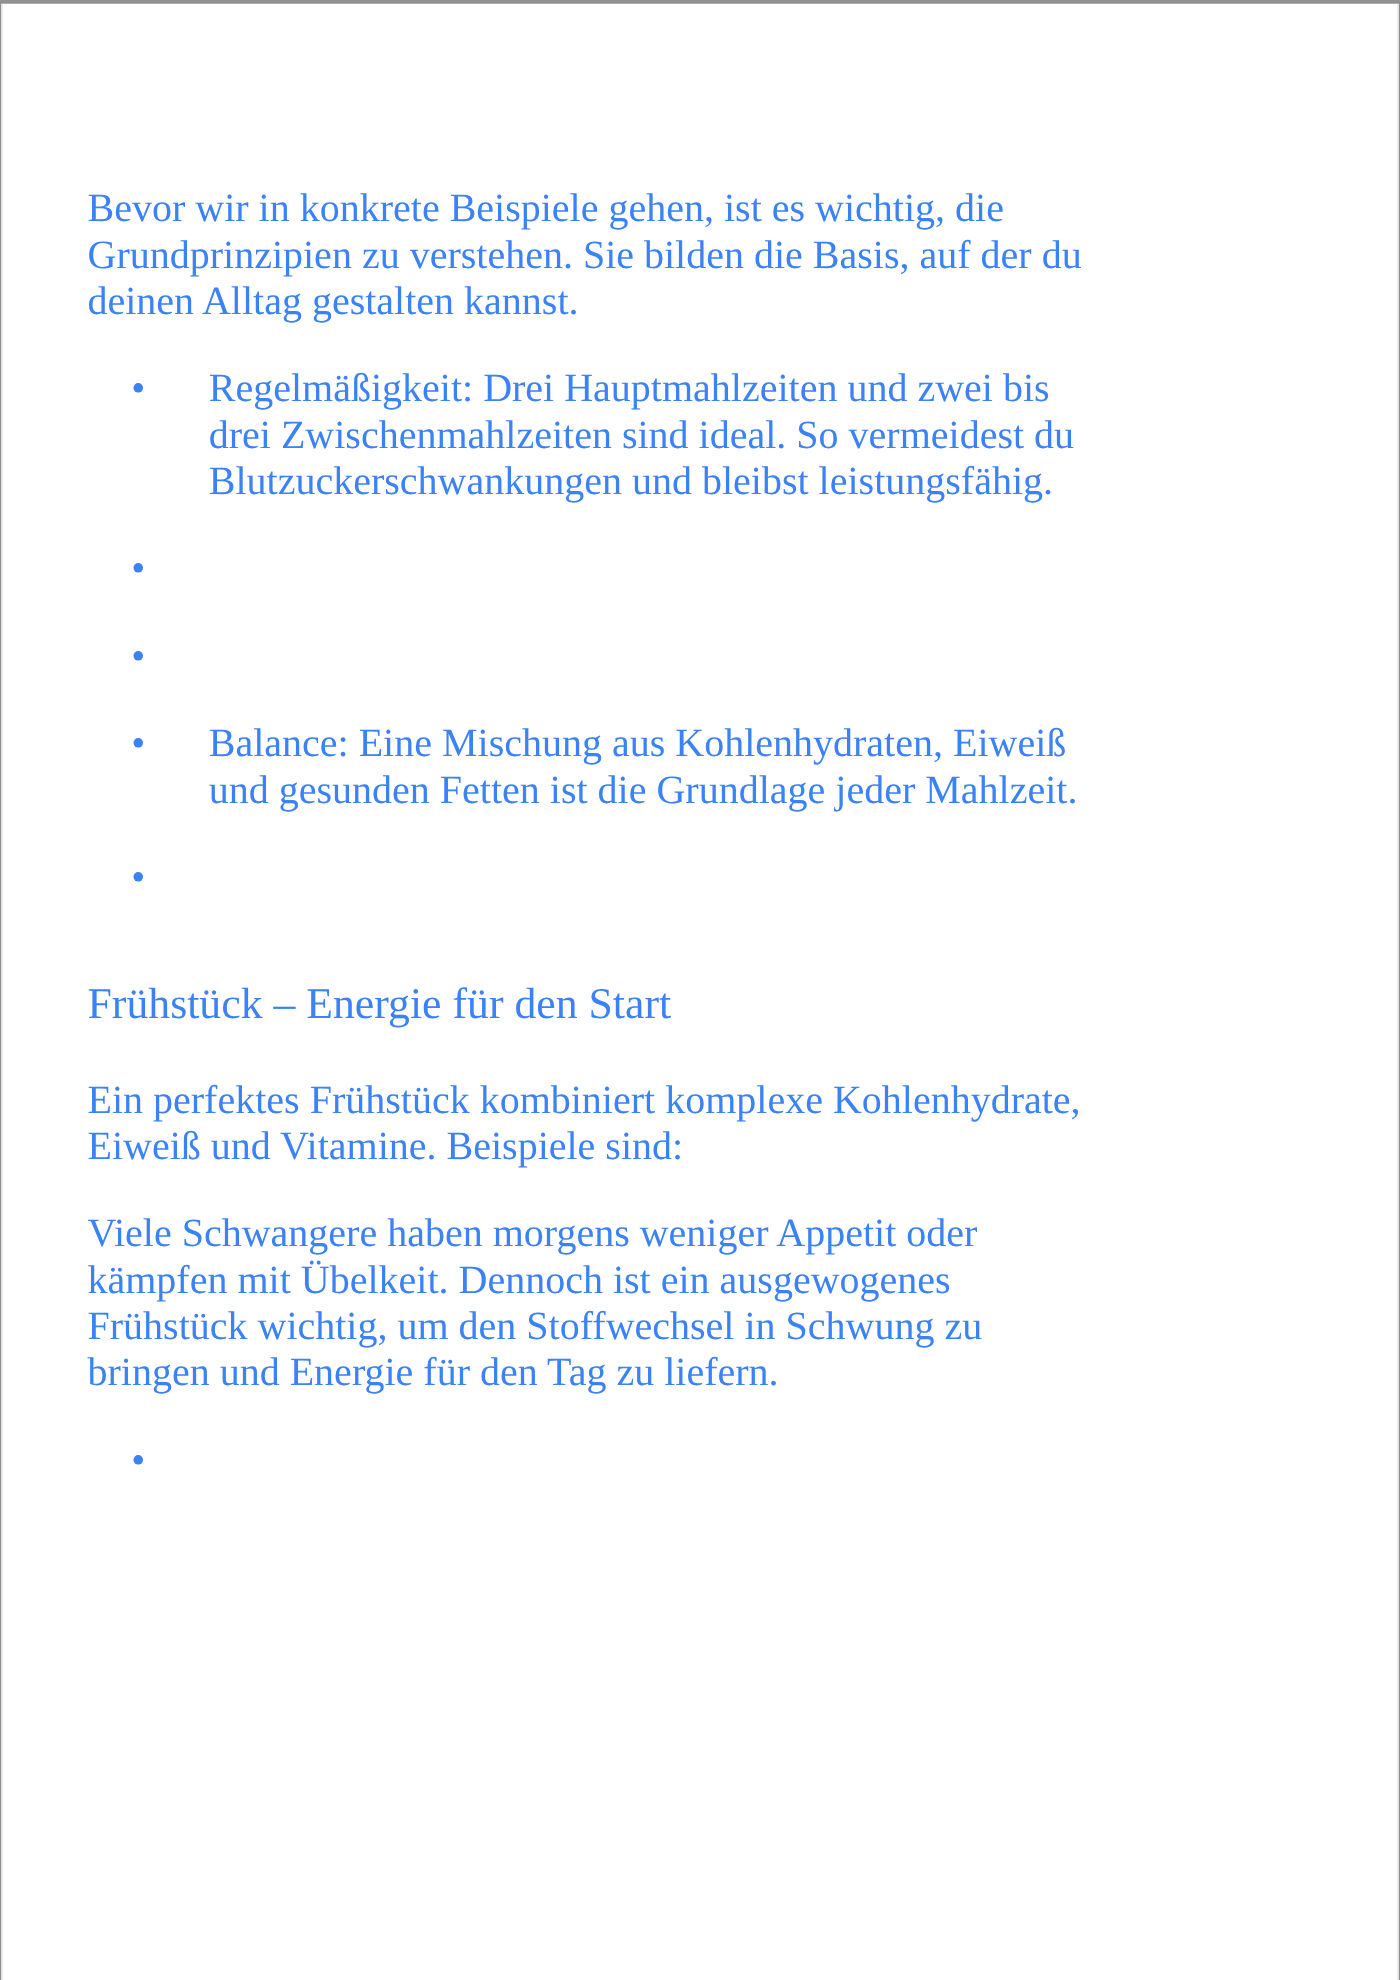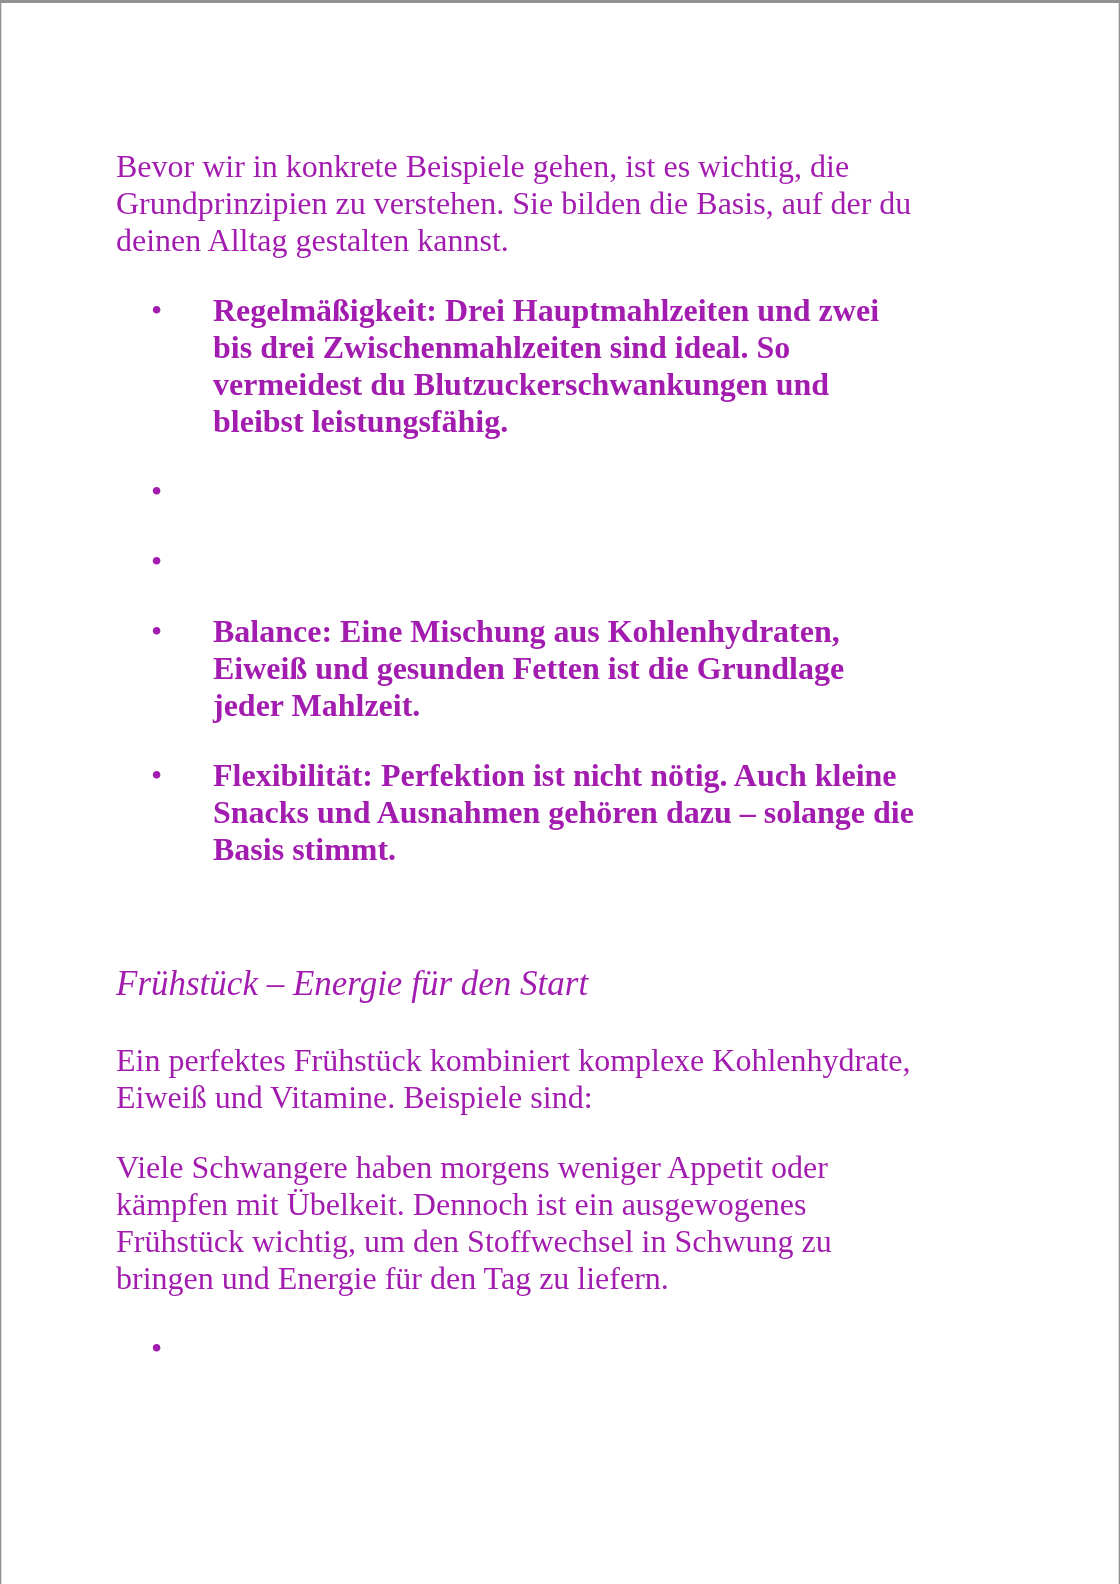--- a/index.html
+++ b/index.html
@@ -19,26 +19,26 @@
     left: 1px;
     right: 1px;
     bottom: 0;
     background: #ffffff;
     border-left: 1px solid #dcdcdc;
     border-right: 1px solid #dcdcdc;
     box-sizing: border-box;
   }
   .content {
     box-sizing: content-box;
-    padding: 145px 0 0 114px;
+    padding: 145px 0 0 68px;
     width: 800px;
     font-family: "Liberation Serif", "DejaVu Serif", serif;
     font-size: 32px;
     line-height: 37px;
-    color: #a21caf;
+    color: #3b82f6;
   }
   p.para {
     margin: 0 0 33px 0;
   }
   ul.bullet-list {
     list-style: none;
     margin: 0;
     padding: 0;
   }
   li.bullet-item {
@@ -46,28 +46,26 @@
     margin: 0 0 33px 0;
   }
   li.bullet-item .bullet {
     box-sizing: content-box;
     padding-left: 35px;
     width: 62px;
     flex: none;
   }
   li.bullet-item .item-text {
     flex: 1;
-    font-weight: bold;
   }
   h2.section-heading {
     font-weight: normal;
     font-size: 35px;
     line-height: 44px;
-    margin: 94px 0 36px 0;
-    font-style: italic;
+    margin: 61px 0 36px 0;
   }
 </style>
 </head>
 <body>
 
 <div class="page">
   <div class="content">
 
     <p class="para">Bevor wir in konkrete Beispiele gehen, ist es wichtig, die Grundprinzipien zu verstehen. Sie bilden die Basis, auf der du deinen Alltag gestalten kannst.</p>
 
@@ -81,21 +79,20 @@
       </li>
       <li class="bullet-item">
         <span class="bullet">•</span>
       </li>
       <li class="bullet-item">
         <span class="bullet">•</span>
         <span class="item-text">Balance: Eine Mischung aus Kohlenhydraten, Eiweiß und gesunden Fetten ist die Grundlage jeder Mahlzeit.</span>
       </li>
       <li class="bullet-item">
         <span class="bullet">•</span>
-        <span class="item-text">Flexibilität: Perfektion ist nicht nötig. Auch kleine Snacks und Ausnahmen gehören dazu – solange die Basis stimmt.</span>
       </li>
     </ul>
 
     <h2 class="section-heading">Frühstück – Energie für den Start</h2>
 
     <p class="para">Ein perfektes Frühstück kombiniert komplexe Kohlenhydrate, Eiweiß und Vitamine. Beispiele sind:</p>
 
     <p class="para">Viele Schwangere haben morgens weniger Appetit oder kämpfen mit Übelkeit. Dennoch ist ein ausgewogenes Frühstück wichtig, um den Stoffwechsel in Schwung zu bringen und Energie für den Tag zu liefern.</p>
 
     <ul class="bullet-list">

